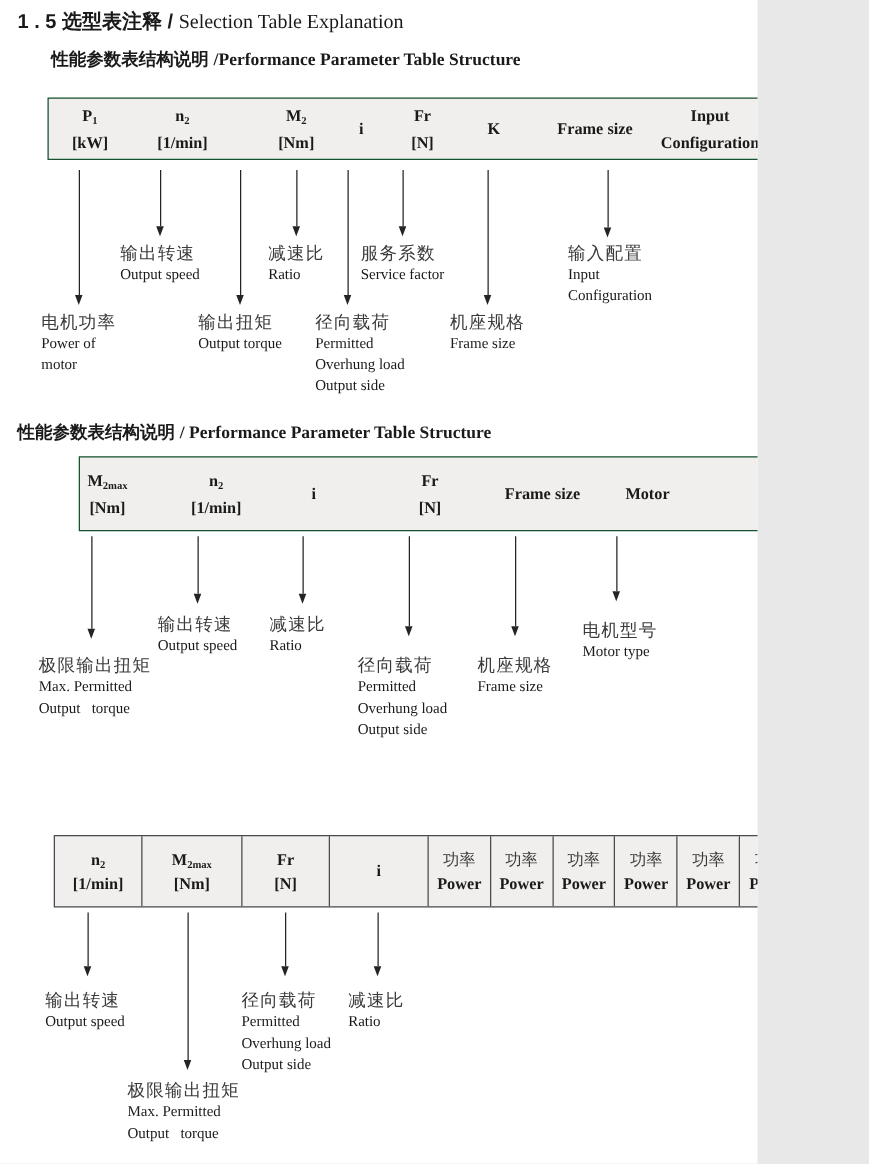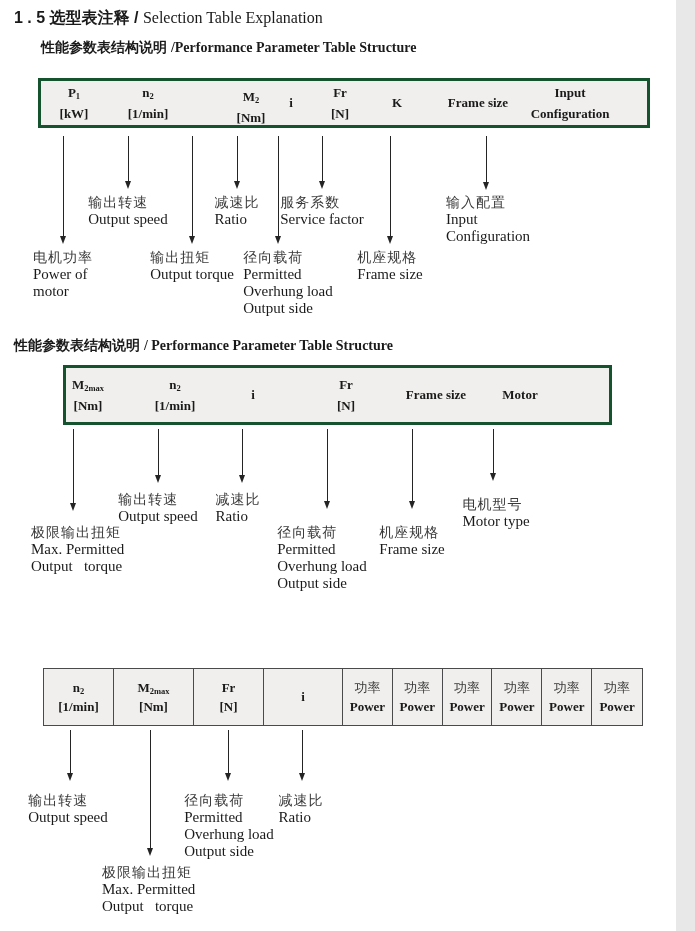--- a/index.html
+++ b/index.html
@@ -1,30 +1,30 @@
 <!DOCTYPE html>
 <html><head>
 <meta charset="utf-8">
 <style>
   html,body{margin:0;padding:0;background:#e8e8e8;}
   #canvas{
-    position:relative;width:676px;height:931px;background:#ffffff;
+    position:relative;width:606px;height:931px;background:#ffffff;
     font-family:"Liberation Serif",serif;color:#1a1a1a;overflow:hidden;
   }
   
   .title{position:absolute;left:14px;top:8px;font-size:16px;line-height:20px;}
   .title span{white-space:pre-wrap;}
   .t-zh{font-weight:bold;font-family:"Liberation Sans","Liberation Serif",sans-serif;}
   .t-en{font-weight:normal;font-family:"Liberation Serif",serif;}
   .heading{position:absolute;font-size:14px;line-height:18px;font-weight:bold;}
   .heading span{white-space:pre-wrap;}
   .h-zh{font-family:"Liberation Sans","Liberation Serif",sans-serif;}
   .h-en{font-family:"Liberation Serif",serif;}
   
-  .tbl{position:absolute;background:#f0efed;border:3px solid #14532d;box-sizing:border-box;}
+  .tbl{position:absolute;background:#f0efed;border:1px solid #14532d;box-sizing:border-box;}
   .hcell{
     position:absolute;top:0;height:100%;transform:translateX(-50%);
     display:flex;flex-direction:column;justify-content:center;align-items:center;gap:7px;
     font-weight:bold;font-size:13px;line-height:14px;white-space:nowrap;text-align:center;
   }
   .hcell sub{font-size:8.5px;line-height:0;vertical-align:-2px;}
   
   .t3{
     position:absolute;left:43px;top:668px;width:600px;height:58px;
     background:#f0efed;border:1px solid #4a4a4a;box-sizing:border-box;
@@ -45,21 +45,21 @@
     border-left:3.5px solid transparent;border-right:3.5px solid transparent;
     border-top:8px solid #242424;
   }
   
   .lbl{position:absolute;transform:translateX(-50%);text-align:left;}
   .lbl.left{transform:none;text-align:left;}
   .lbl .zh{
     font-family:"Liberation Sans","Liberation Serif",sans-serif;
     font-size:14px;line-height:17px;color:#3a3a3a;letter-spacing:1px;white-space:pre-wrap;
   }
-  .lbl .en{font-family:"Liberation Serif",serif;font-size:15px;line-height:17px;color:#1a1a1a;white-space:pre-wrap;}
+  .lbl .en{font-family:"Liberation Serif",serif;font-size:12px;line-height:17px;color:#1a1a1a;white-space:pre-wrap;}
 </style>
 </head>
 <body>
 
 <div id="canvas">
 
   <div class="title">
     <span class="t-zh">1 . 5 选型表注释 / </span><span class="t-en">Selection Table Explanation</span>
   </div>
 
@@ -69,21 +69,21 @@
 
   <div class="tbl" style="left:38px;top:78px;width:612px;height:50px;">
     <div class="hcell" style="left:33px;">
       <span><span>P</span><sub>1</sub></span>
       <span>[kW]</span>
     </div>
     <div class="hcell" style="left:107px;">
       <span><span>n</span><sub>2</sub></span>
       <span>[1/min]</span>
     </div>
-    <div class="hcell" style="left:210px;justify-content:flex-end;">
+    <div class="hcell" style="left:198px;">
       <span><span>M</span><sub>2</sub></span>
       <span>[Nm]</span>
     </div>
     <div class="hcell" style="left:250px;">
       <span>i</span>
     </div>
     <div class="hcell" style="left:299px;">
       <span>Fr</span>
       <span>[N]</span>
     </div>

